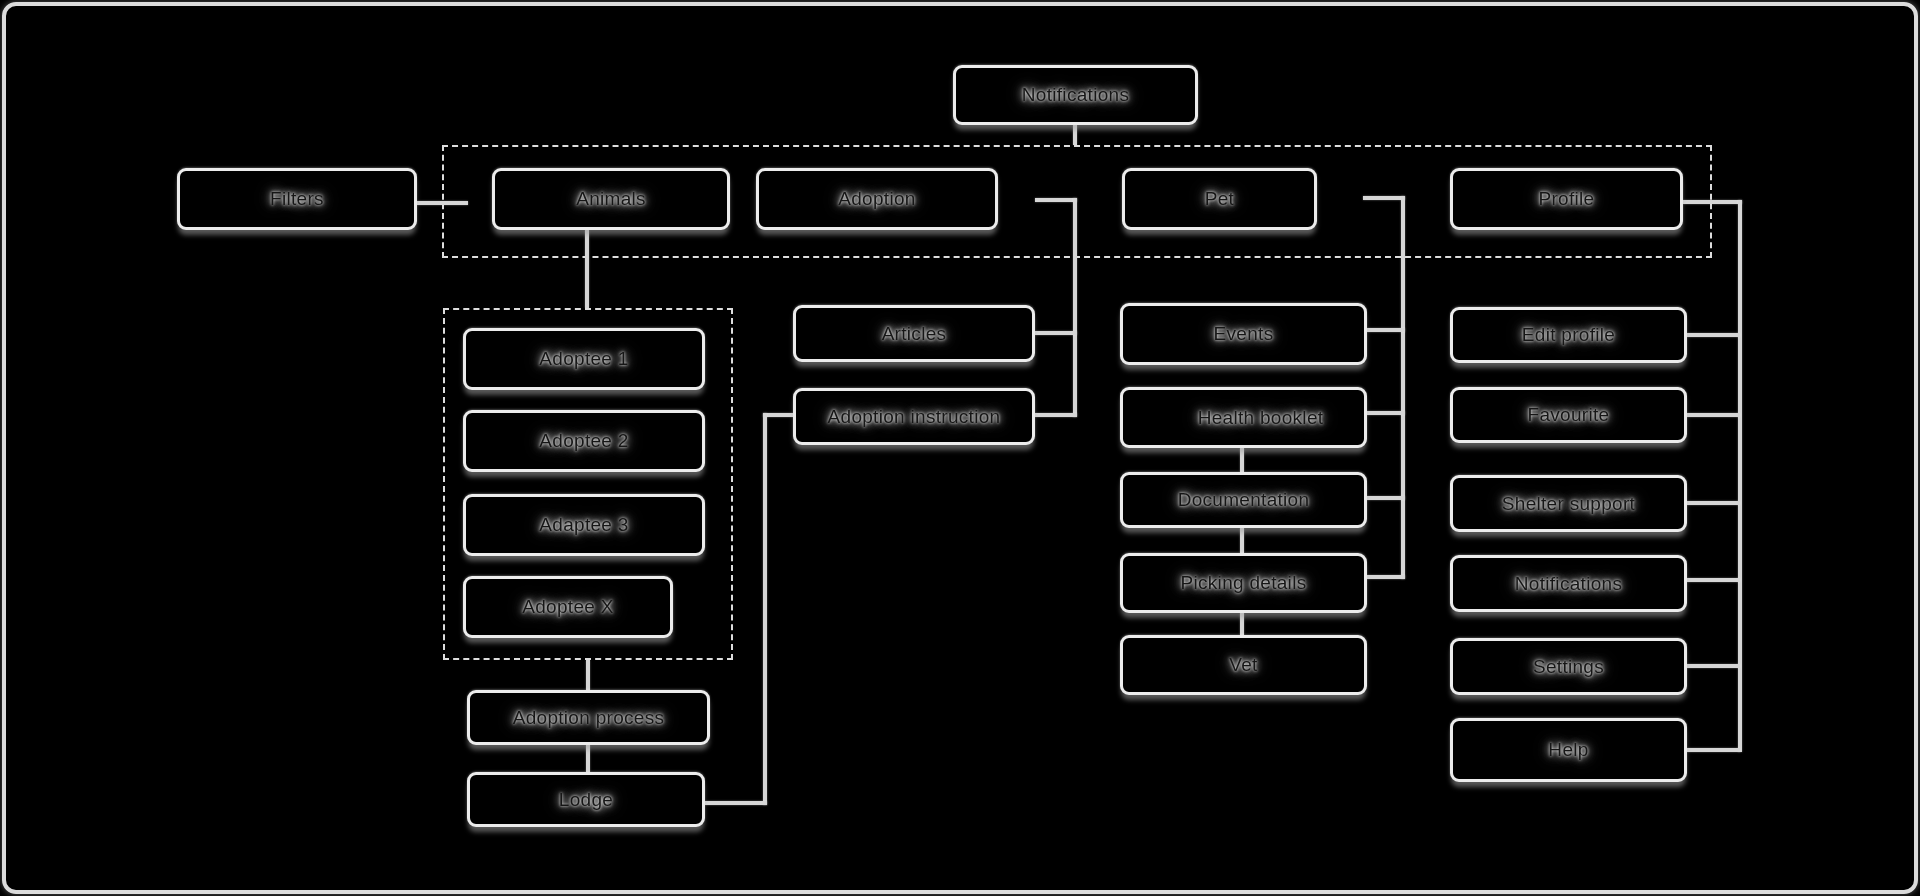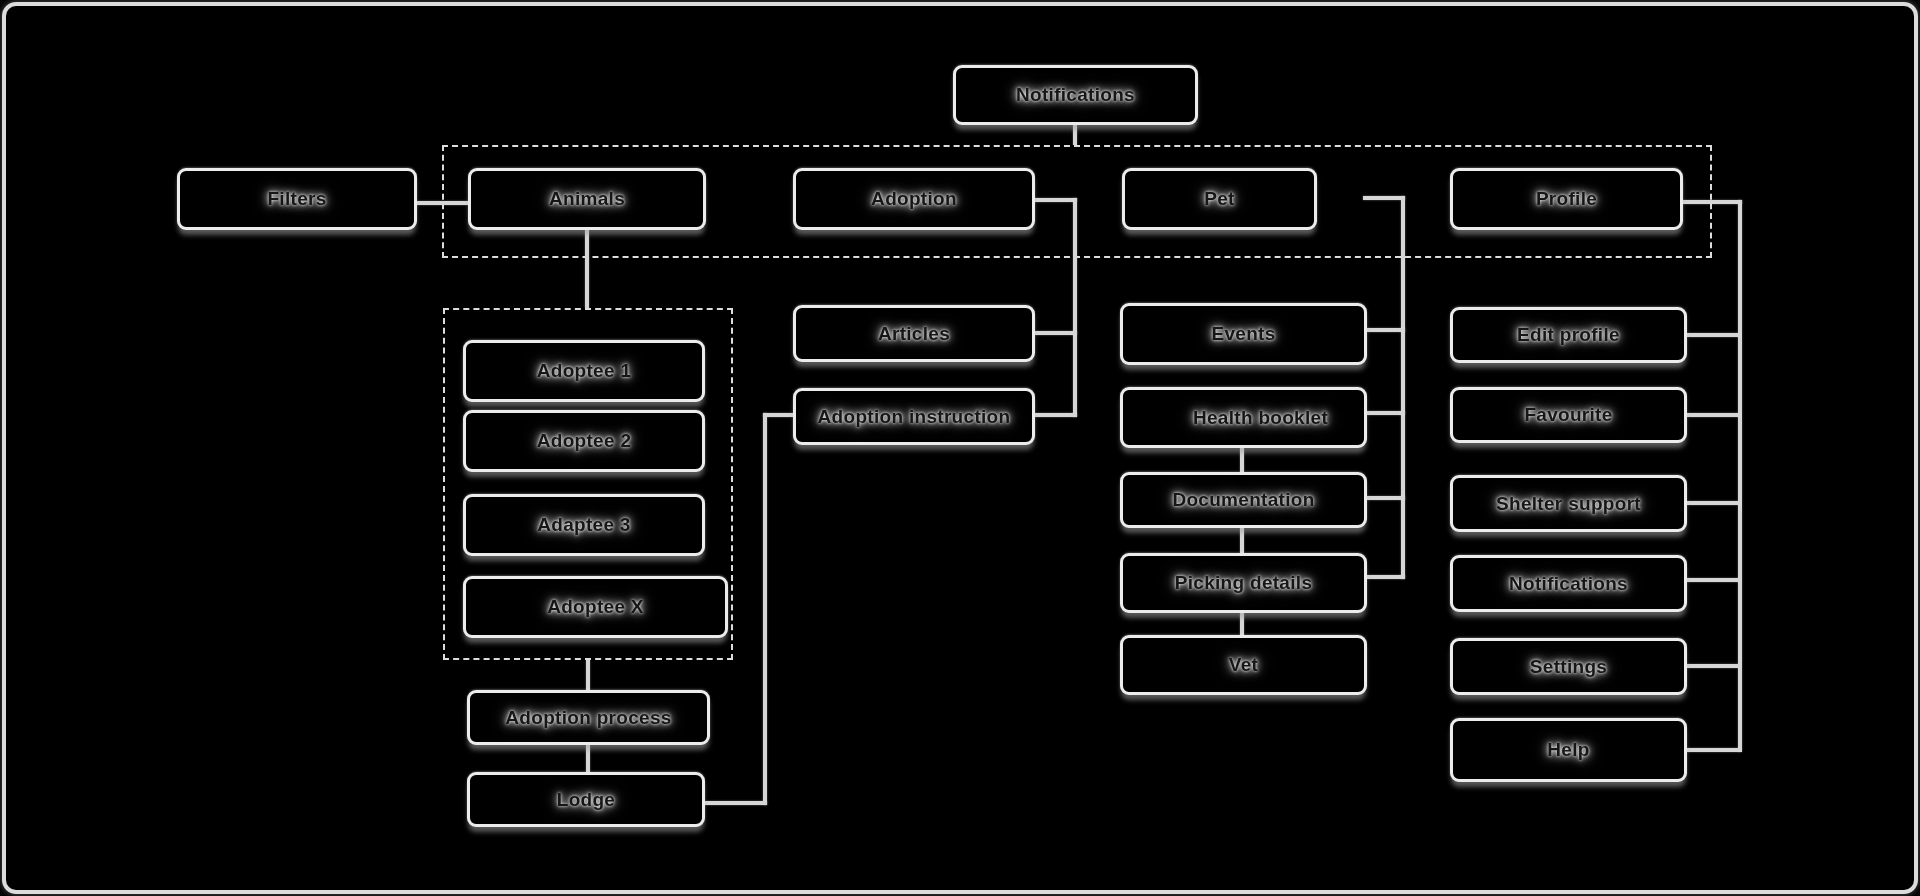--- a/index.html
+++ b/index.html
@@ -1,21 +1,21 @@
 <!DOCTYPE html>
 <html><head>
 <meta charset="utf-8">
 <style>
   html,body{margin:0;padding:0;background:#000;}
   body{width:1920px;height:896px;position:relative;font-family:"Liberation Sans",sans-serif;overflow:hidden;}
   .frame{position:absolute;left:2px;top:2px;width:1908px;height:884px;border:4px solid #dcdcdc;border-radius:14px;box-shadow:0 0 6px rgba(255,255,255,.35);}
   .stage{position:absolute;left:0;top:0;width:1920px;height:896px;}
   .node{position:absolute;background:#000;border:3px solid #ececec;border-radius:9px;display:flex;align-items:center;justify-content:center;box-sizing:border-box;
         box-shadow:0 6px 5px -1px rgba(160,160,160,.55), 0 -1px 2px rgba(255,255,255,.25);}
-  .node .label{color:#161616;font-size:19px;font-weight:700;letter-spacing:.3px;white-space:nowrap;
+  .node .label{color:#161616;font-size:19px;font-weight:400;letter-spacing:.3px;white-space:nowrap;
         text-shadow:0 0 3px rgba(255,255,255,.95),0 0 7px rgba(255,255,255,.85),0 0 13px rgba(255,255,255,.6),0 0 18px rgba(255,255,255,.35);}
   .hl,.vl{position:absolute;background:#d6d6d6;box-shadow:0 0 2px rgba(255,255,255,.45);}
   .hl{height:4px;} .vl{width:4px;}
   .dashed{position:absolute;border:2px dashed #e9e9e9;box-sizing:border-box;opacity:.95;}
 </style>
 </head>
 <body>
 
 <div class="stage">
 
@@ -60,43 +60,43 @@
   <div class="hl" style="left:1687px;top:664px;width:53px;"></div>
   <div class="hl" style="left:1687px;top:748px;width:53px;"></div>
 
   <div class="node" style="left:953px;top:65px;width:245px;height:60px;">
     <span class="label">Notifications</span>
   </div>
 
   <div class="node" style="left:177px;top:168px;width:240px;height:62px;">
     <span class="label">Filters</span>
   </div>
-  <div class="node" style="left:468px;top:168px;width:238px;height:62px;">
+  <div class="node" style="left:492px;top:168px;width:238px;height:62px;">
     <span class="label">Animals</span>
   </div>
-  <div class="node" style="left:793px;top:168px;width:242px;height:62px;">
+  <div class="node" style="left:756px;top:168px;width:242px;height:62px;">
     <span class="label">Adoption</span>
   </div>
   <div class="node" style="left:1122px;top:168px;width:195px;height:62px;">
     <span class="label">Pet</span>
   </div>
   <div class="node" style="left:1450px;top:168px;width:233px;height:62px;justify-content:center;">
     <span class="label">Profile</span>
   </div>
 
-  <div class="node" style="left:463px;top:328px;width:242px;height:62px;margin-top:12px;">
+  <div class="node" style="left:463px;top:328px;width:242px;height:62px;">
     <span class="label">Adoptee 1</span>
   </div>
   <div class="node" style="left:463px;top:410px;width:242px;height:62px;">
     <span class="label">Adoptee 2</span>
   </div>
   <div class="node" style="left:463px;top:494px;width:242px;height:62px;">
     <span class="label">Adaptee 3</span>
   </div>
-  <div class="node" style="left:463px;top:576px;width:265px;height:62px;">
+  <div class="node" style="left:463px;top:576px;width:210px;height:62px;">
     <span class="label">Adoptee X</span>
   </div>
   <div class="node" style="left:467px;top:772px;width:238px;height:55px;">
     <span class="label">Lodge</span>
   </div>
   <div class="node" style="left:467px;top:690px;width:243px;height:55px;">
     <span class="label">Adoption process</span>
   </div>
 
   <div class="node" style="left:793px;top:305px;width:242px;height:57px;">

